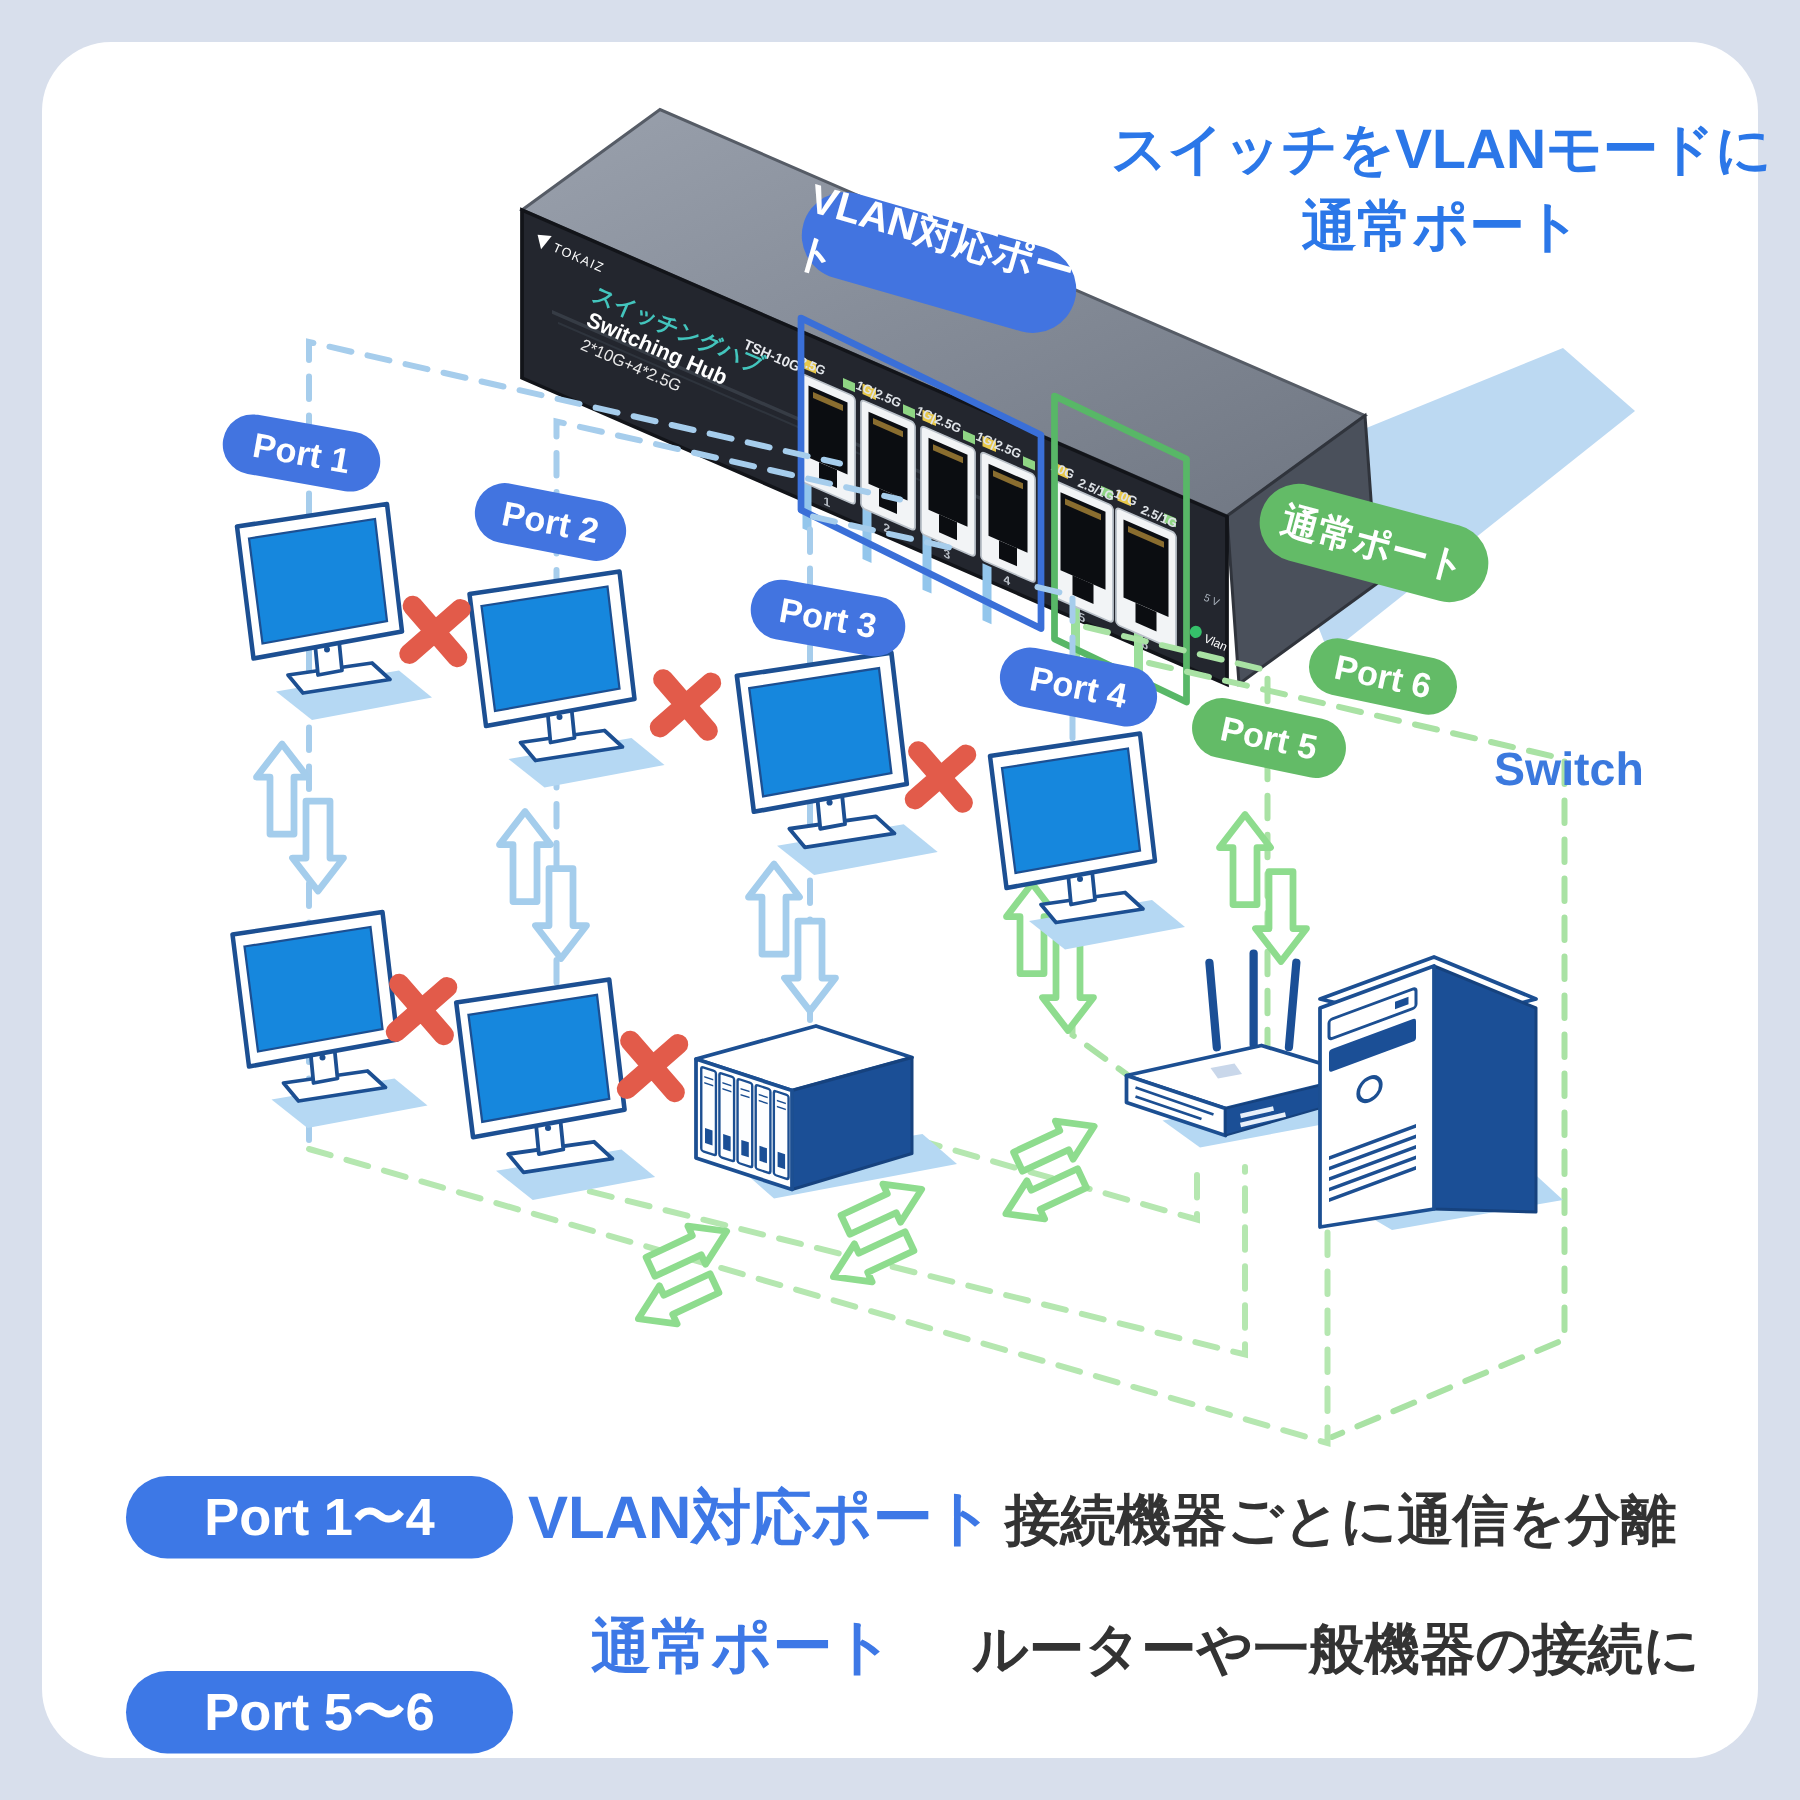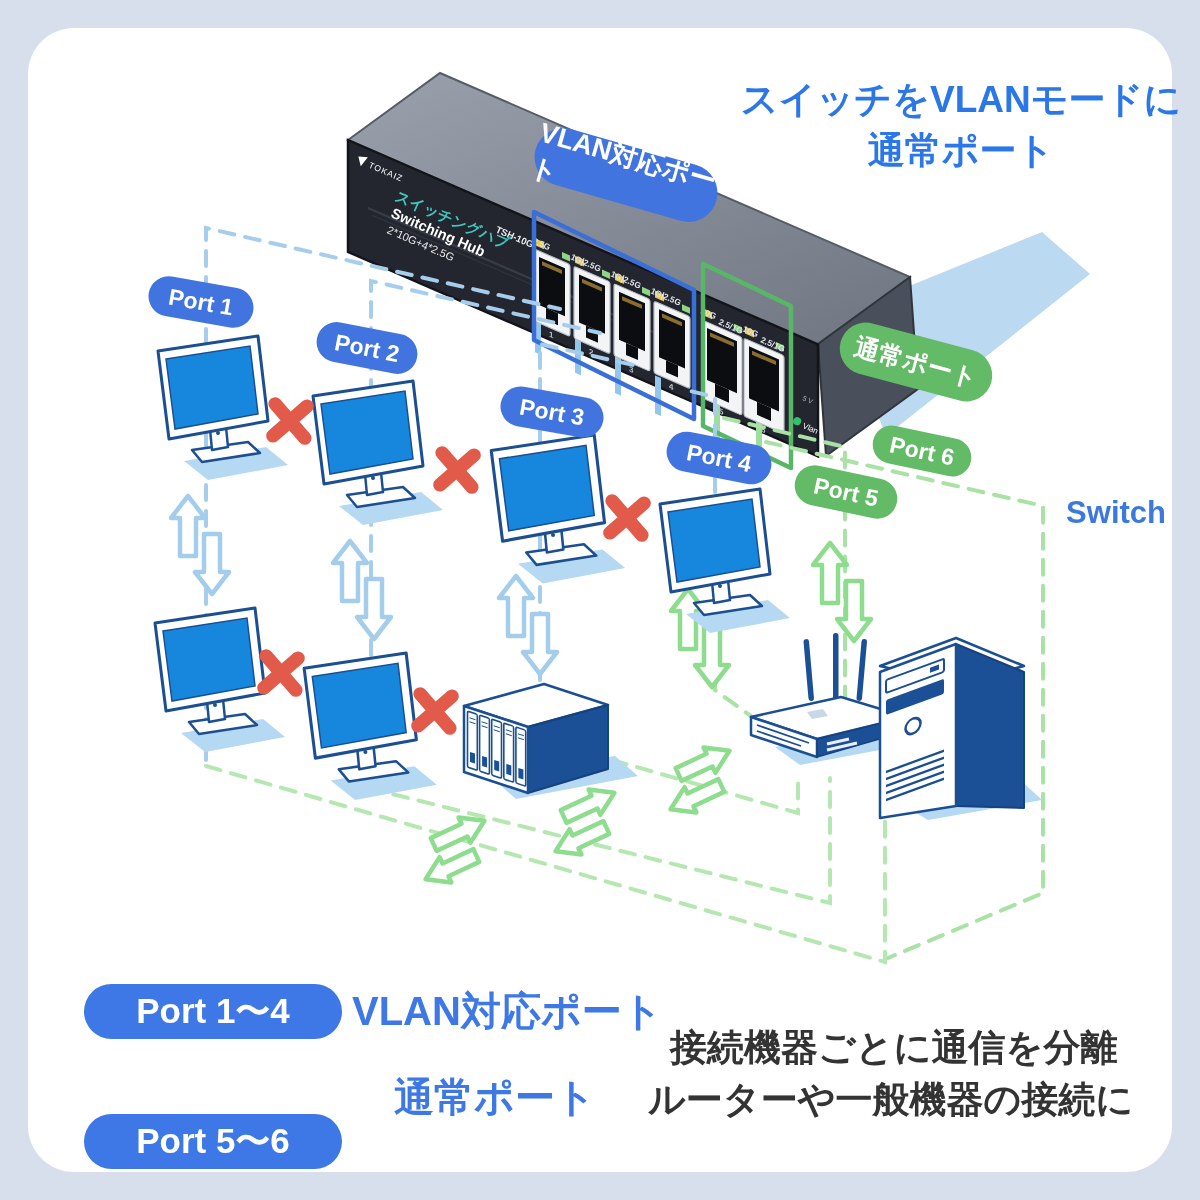--- a/index.html
+++ b/index.html
@@ -24,33 +24,33 @@
   .port-pill{font-size:23px;}
   .callout-vlan{left:532px;top:146px;width:188px;height:58px;font-size:27px;transform:rotate(16deg);background:#3d6fe0;}
   .callout-normal{left:838px;top:336px;width:156px;height:52px;font-size:25px;transform:rotate(15deg);}
   .p1{left:148px;top:282px;width:106px;height:40px;transform:rotate(10deg);}
   .p2{left:316px;top:328px;width:102px;height:40px;transform:rotate(11deg);}
   .p3{left:500px;top:392px;width:104px;height:40px;transform:rotate(10deg);}
   .p4{left:666px;top:438px;width:106px;height:40px;transform:rotate(11deg);}
   .p5{left:794px;top:472px;width:104px;height:40px;transform:rotate(12deg);}
   .p6{left:872px;top:432px;width:100px;height:38px;transform:rotate(12deg);}
   .switch-server{
-    left:950px;top:494px;width:170px;text-align:right;
+    left:950px;top:494px;width:170px;text-align:left;
     font-size:31px;font-weight:bold;color:#3b79de;line-height:1.2;
   }
   .legend-pill{font-size:35px;height:55px;width:258px;background:#3d78e6;}
   .lp1{left:84px;top:984px;}
   .lp2{left:84px;top:1070px;margin-top:44px;}
   .legend-term{position:absolute;height:55px;display:flex;align-items:center;
     font-size:40px;font-weight:bold;color:#3d78e6;white-space:nowrap;}
   .lt1{left:352px;top:984px;}
   .lt2{left:394px;top:1070px;}
   .legend-desc{position:absolute;height:55px;display:flex;align-items:center;
     font-size:37px;font-weight:600;color:#333;white-space:nowrap;}
-  .ld1{left:670px;top:1020px;}
+  .ld1{left:670px;top:986px;}
   .ld2{left:648px;top:1072px;}
 </style>
 </head>
 <body>
 
 <div class="card"></div>
 
 <svg class="scene" viewBox="0 0 1200 1200">
   <defs>
     <linearGradient id="topface" x1="0" y1="0" x2="1" y2="1">

